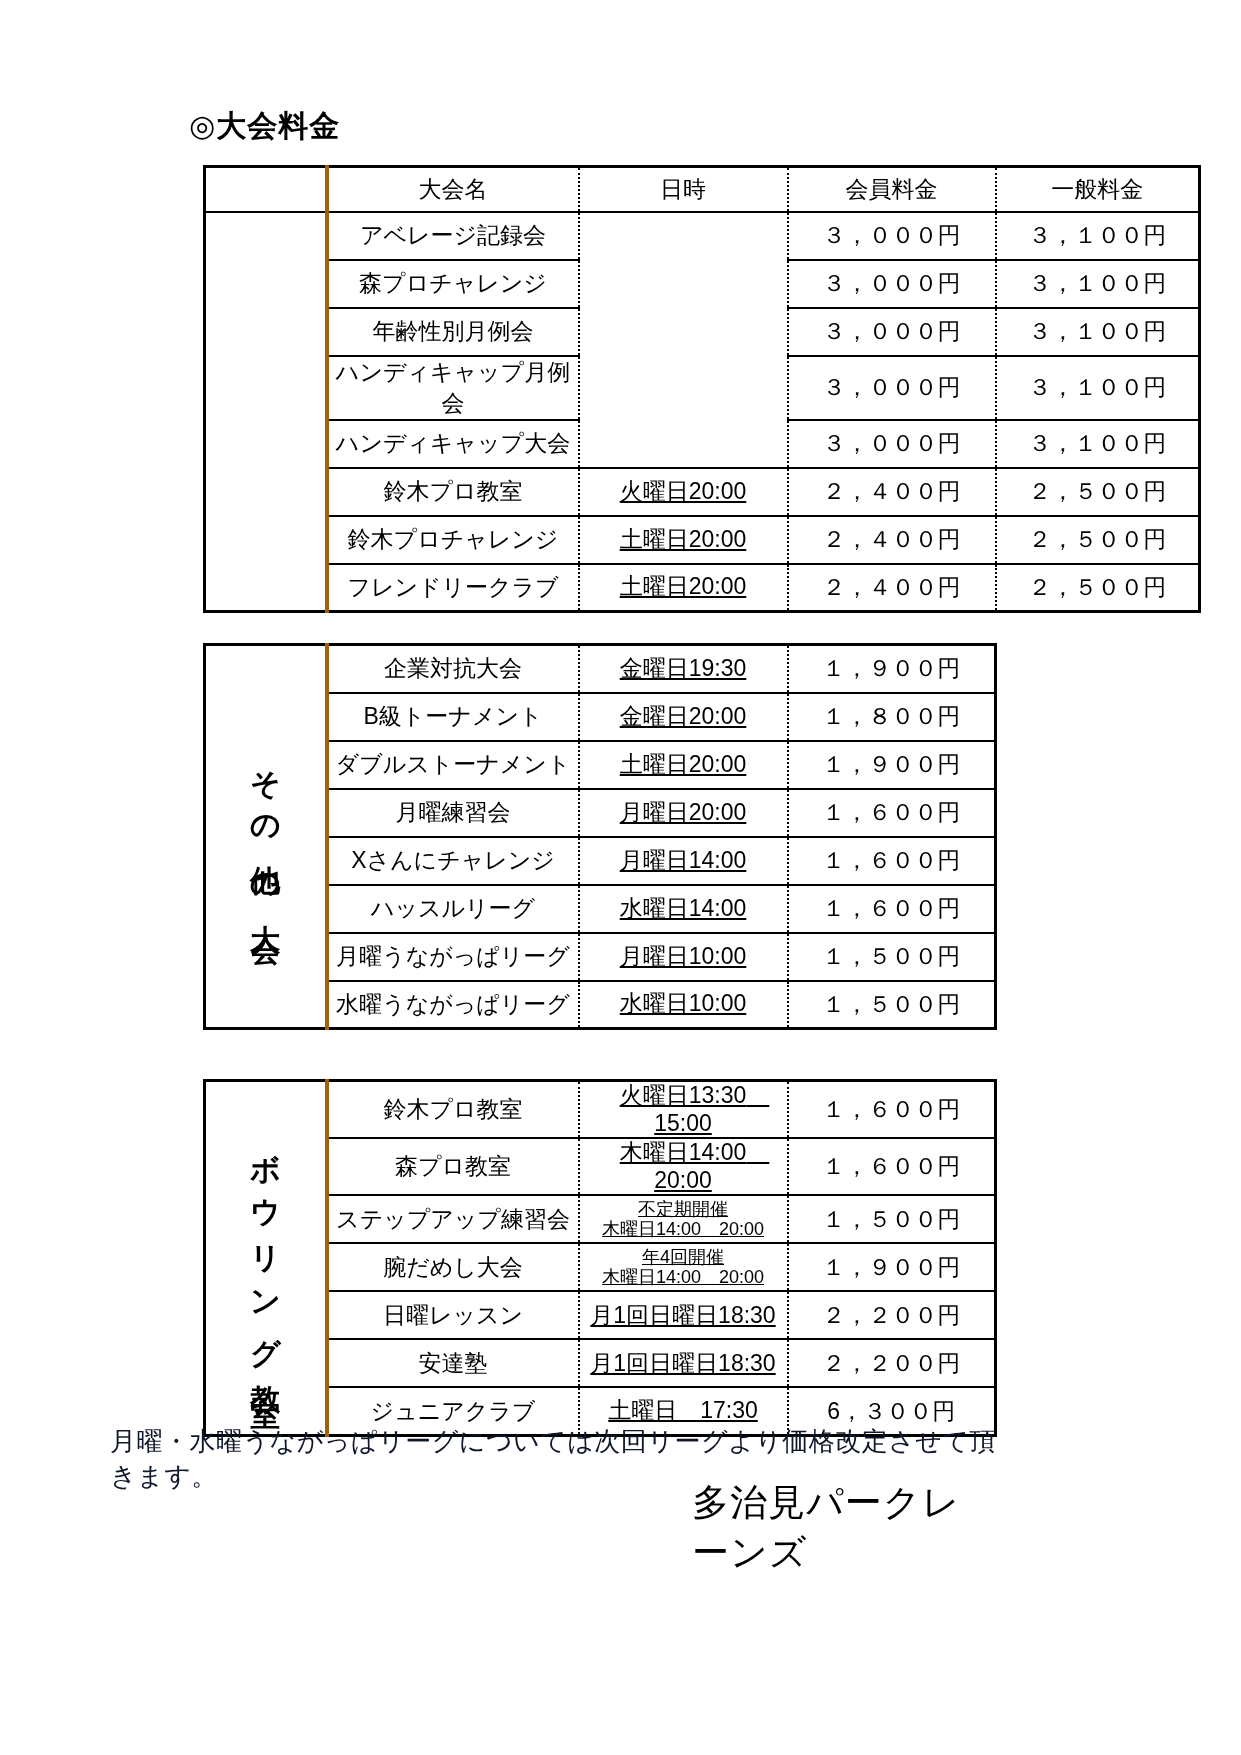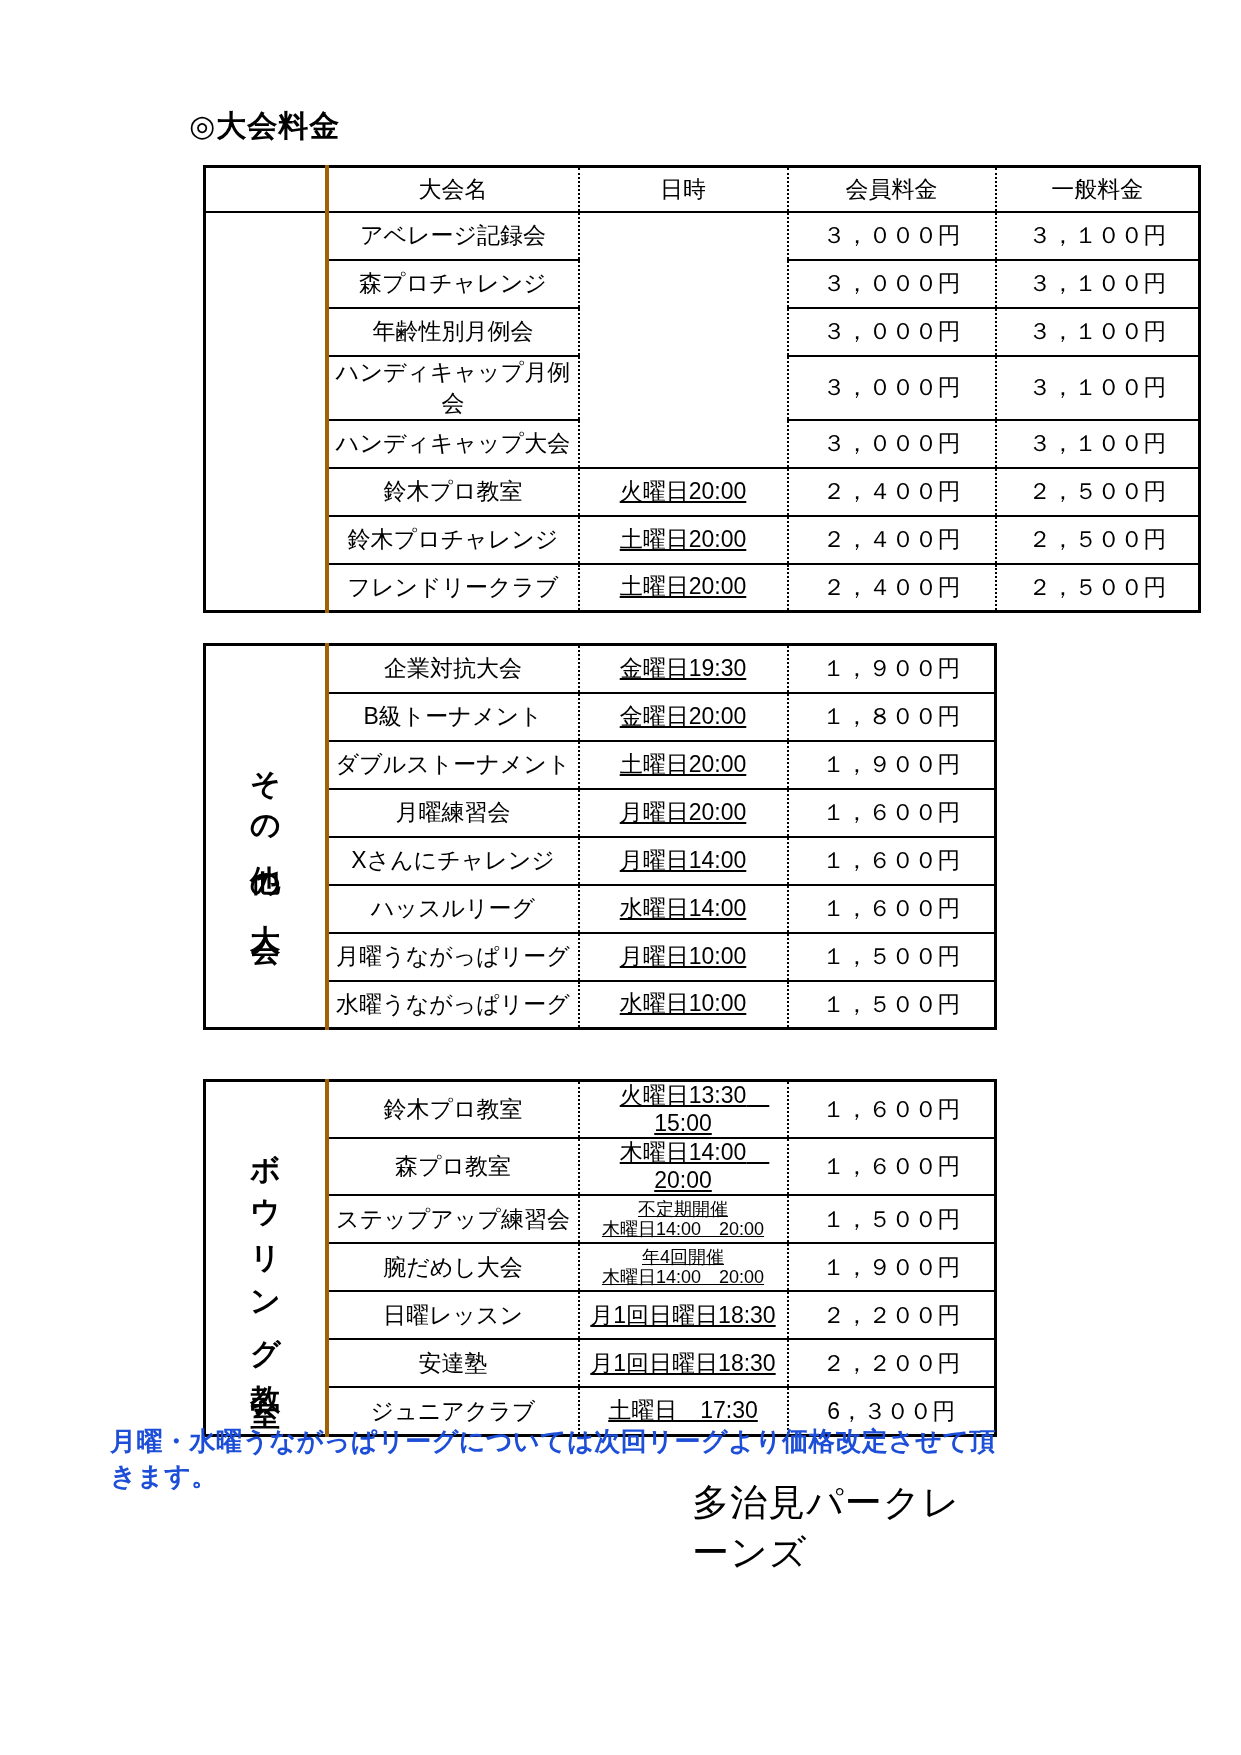--- a/index.html
+++ b/index.html
@@ -31,21 +31,21 @@
   .cell-time.twoline{font-size:18px;line-height:1.15;}
   .cell-fee{font-size:24px;}
   .side-cell{vertical-align:middle;text-align:center;}
   .vlabel{
     writing-mode:vertical-rl;text-orientation:upright;
     margin:0 auto;font-weight:bold;font-size:30px;line-height:1;
     letter-spacing:12px;white-space:nowrap;
   }
   .note{
     position:absolute;left:110px;top:1424px;margin:0;
-    font-size:26px;font-weight:bold;color:#1d4ed8;letter-spacing:0.5px;
+    font-size:26px;font-weight:normal;color:#0f172a;letter-spacing:0.5px;
   }
   .company{
     position:absolute;left:692px;top:1478px;margin:0;
     font-size:37px;font-weight:normal;letter-spacing:1px;
   }
   .manager{
     position:absolute;left:742px;top:1548px;margin:0;
     font-size:27px;letter-spacing:1px;
   }
 </style>

